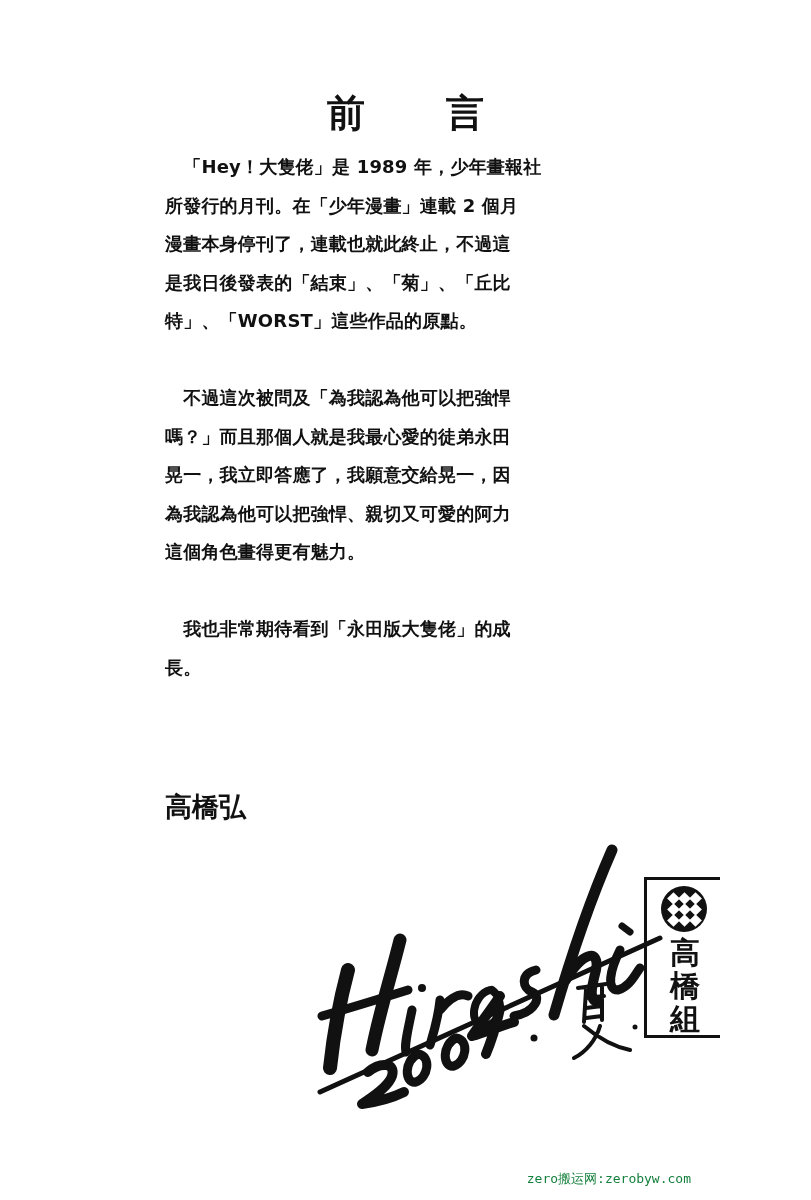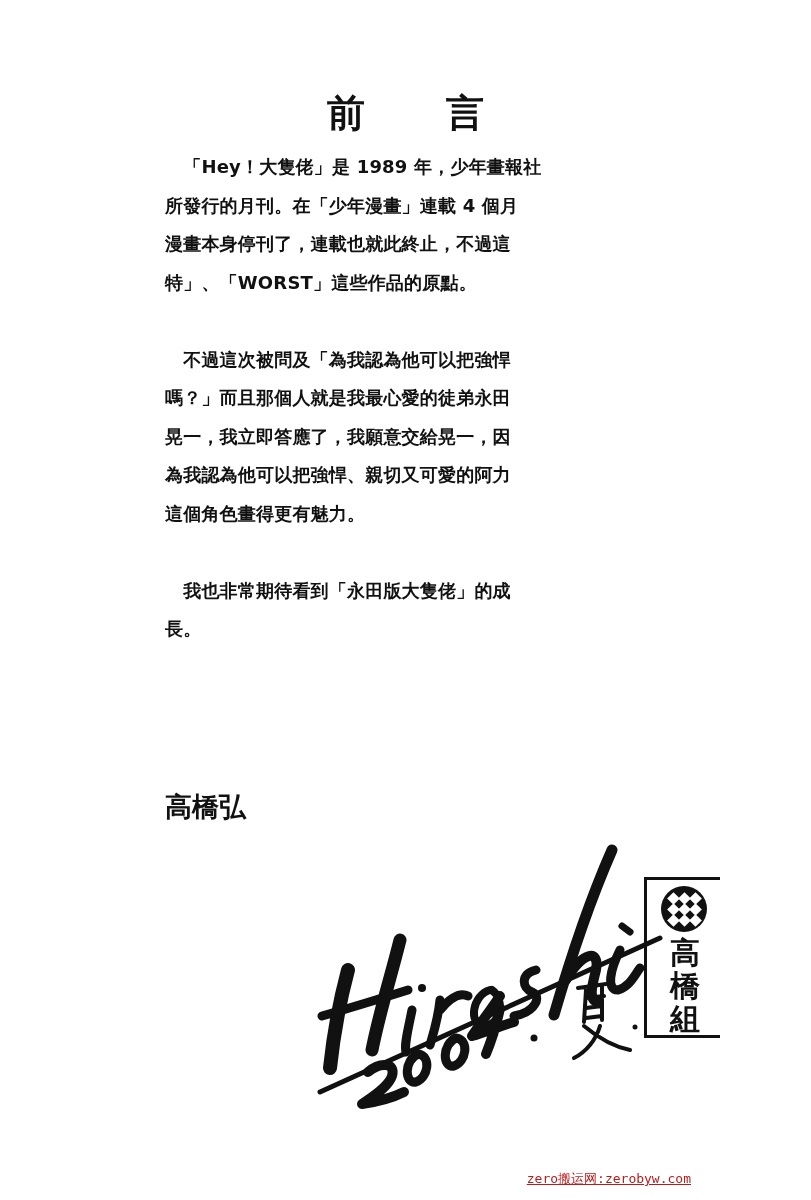--- a/index.html
+++ b/index.html
@@ -14,34 +14,35 @@
   .line{display:block;white-space:nowrap;}
   .author{position:absolute;left:165px;top:788px;font-size:27px;font-weight:bold;line-height:38px;}
   .sig{position:absolute;left:300px;top:840px;width:420px;height:300px;}
   .stamp{position:absolute;left:644px;top:877px;width:76px;height:161px;border:3px solid #111;border-right:none;box-sizing:border-box;}
   .stamp-crest{position:absolute;left:14px;top:6px;width:46px;height:46px;border-radius:50%;background:#111;}
   .stamp-crest i{position:absolute;width:9px;height:9px;background:#fff;transform:rotate(45deg);}
   .stamp-text{position:absolute;left:10px;top:56px;width:56px;font-family:"DejaVu Serif","Liberation Serif",serif;
               font-size:30px;line-height:33px;text-align:center;font-weight:bold;}
   .stamp-text span{display:block;}
   .watermark{position:absolute;right:6px;top:1170px;font-family:"DejaVu Sans Mono","Liberation Mono",monospace;
-             font-size:13px;color:#b91c1c;text-decoration:underline;}
+             font-size:13px;color:#15803d;}
 </style>
 </head>
 <body>
 
 <div class="page">
 
   <div class="title">前 言</div>
 
   <div class="body">
     <p class="para">
       <span class="line">　「Hey！大隻佬」是 1989 年，少年畫報社</span>
-      <span class="line">所發行的月刊。在「少年漫畫」連載 4 個月</span>
+      <span class="line">所發行的月刊。在「少年漫畫」連載 2 個月</span>
       <span class="line">漫畫本身停刊了，連載也就此終止，不過這</span>
+      <span class="line">是我日後發表的「結束」、「菊」、「丘比</span>
       <span class="line">特」、「WORST」這些作品的原點。</span>
     </p>
     <p class="para">
       <span class="line">　不過這次被問及「為我認為他可以把強悍</span>
       <span class="line">嗎？」而且那個人就是我最心愛的徒弟永田</span>
       <span class="line">晃一，我立即答應了，我願意交給晃一，因</span>
       <span class="line">為我認為他可以把強悍、親切又可愛的阿力</span>
       <span class="line">這個角色畫得更有魅力。</span>
     </p>
     <p class="para">

